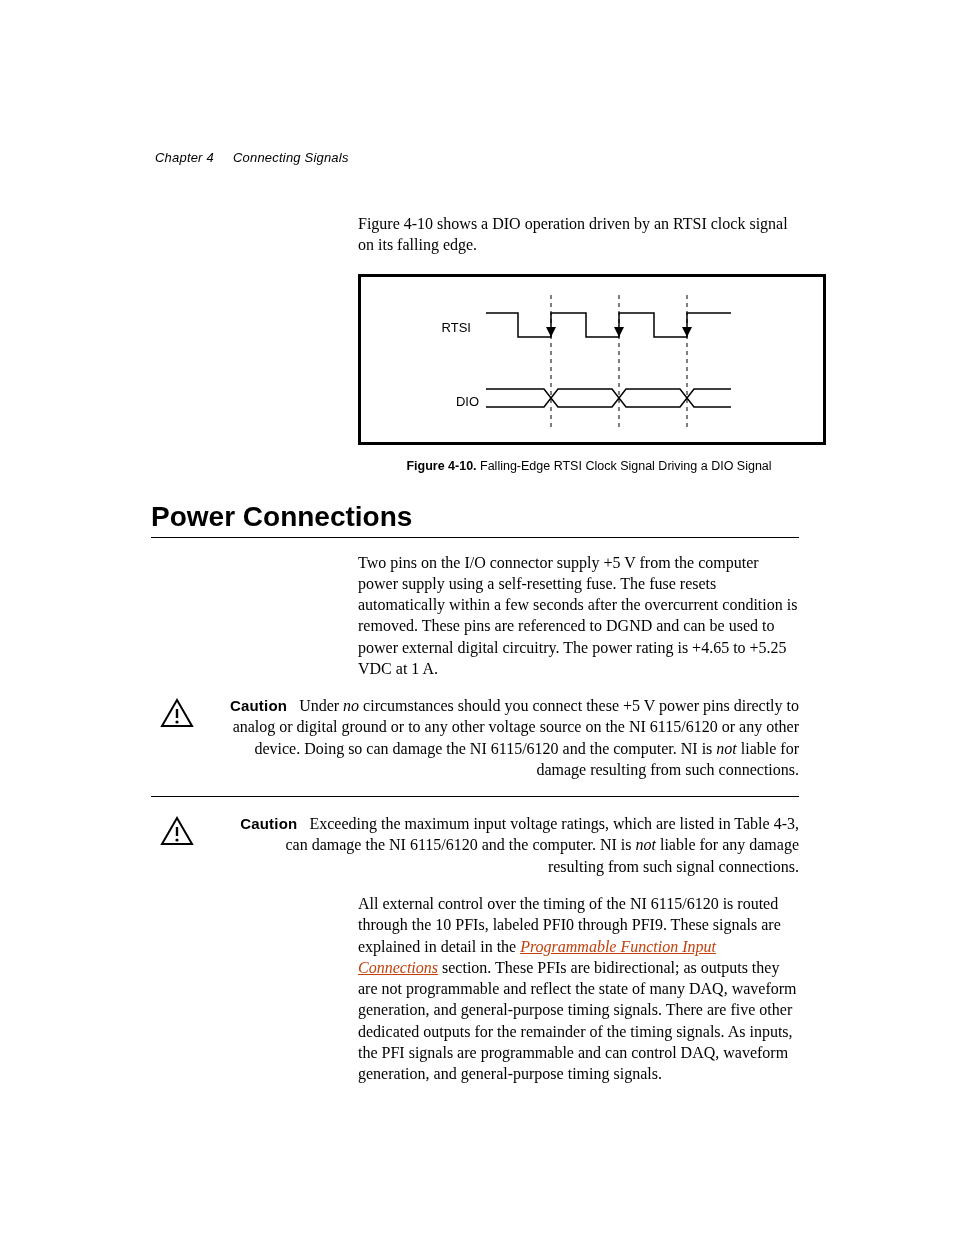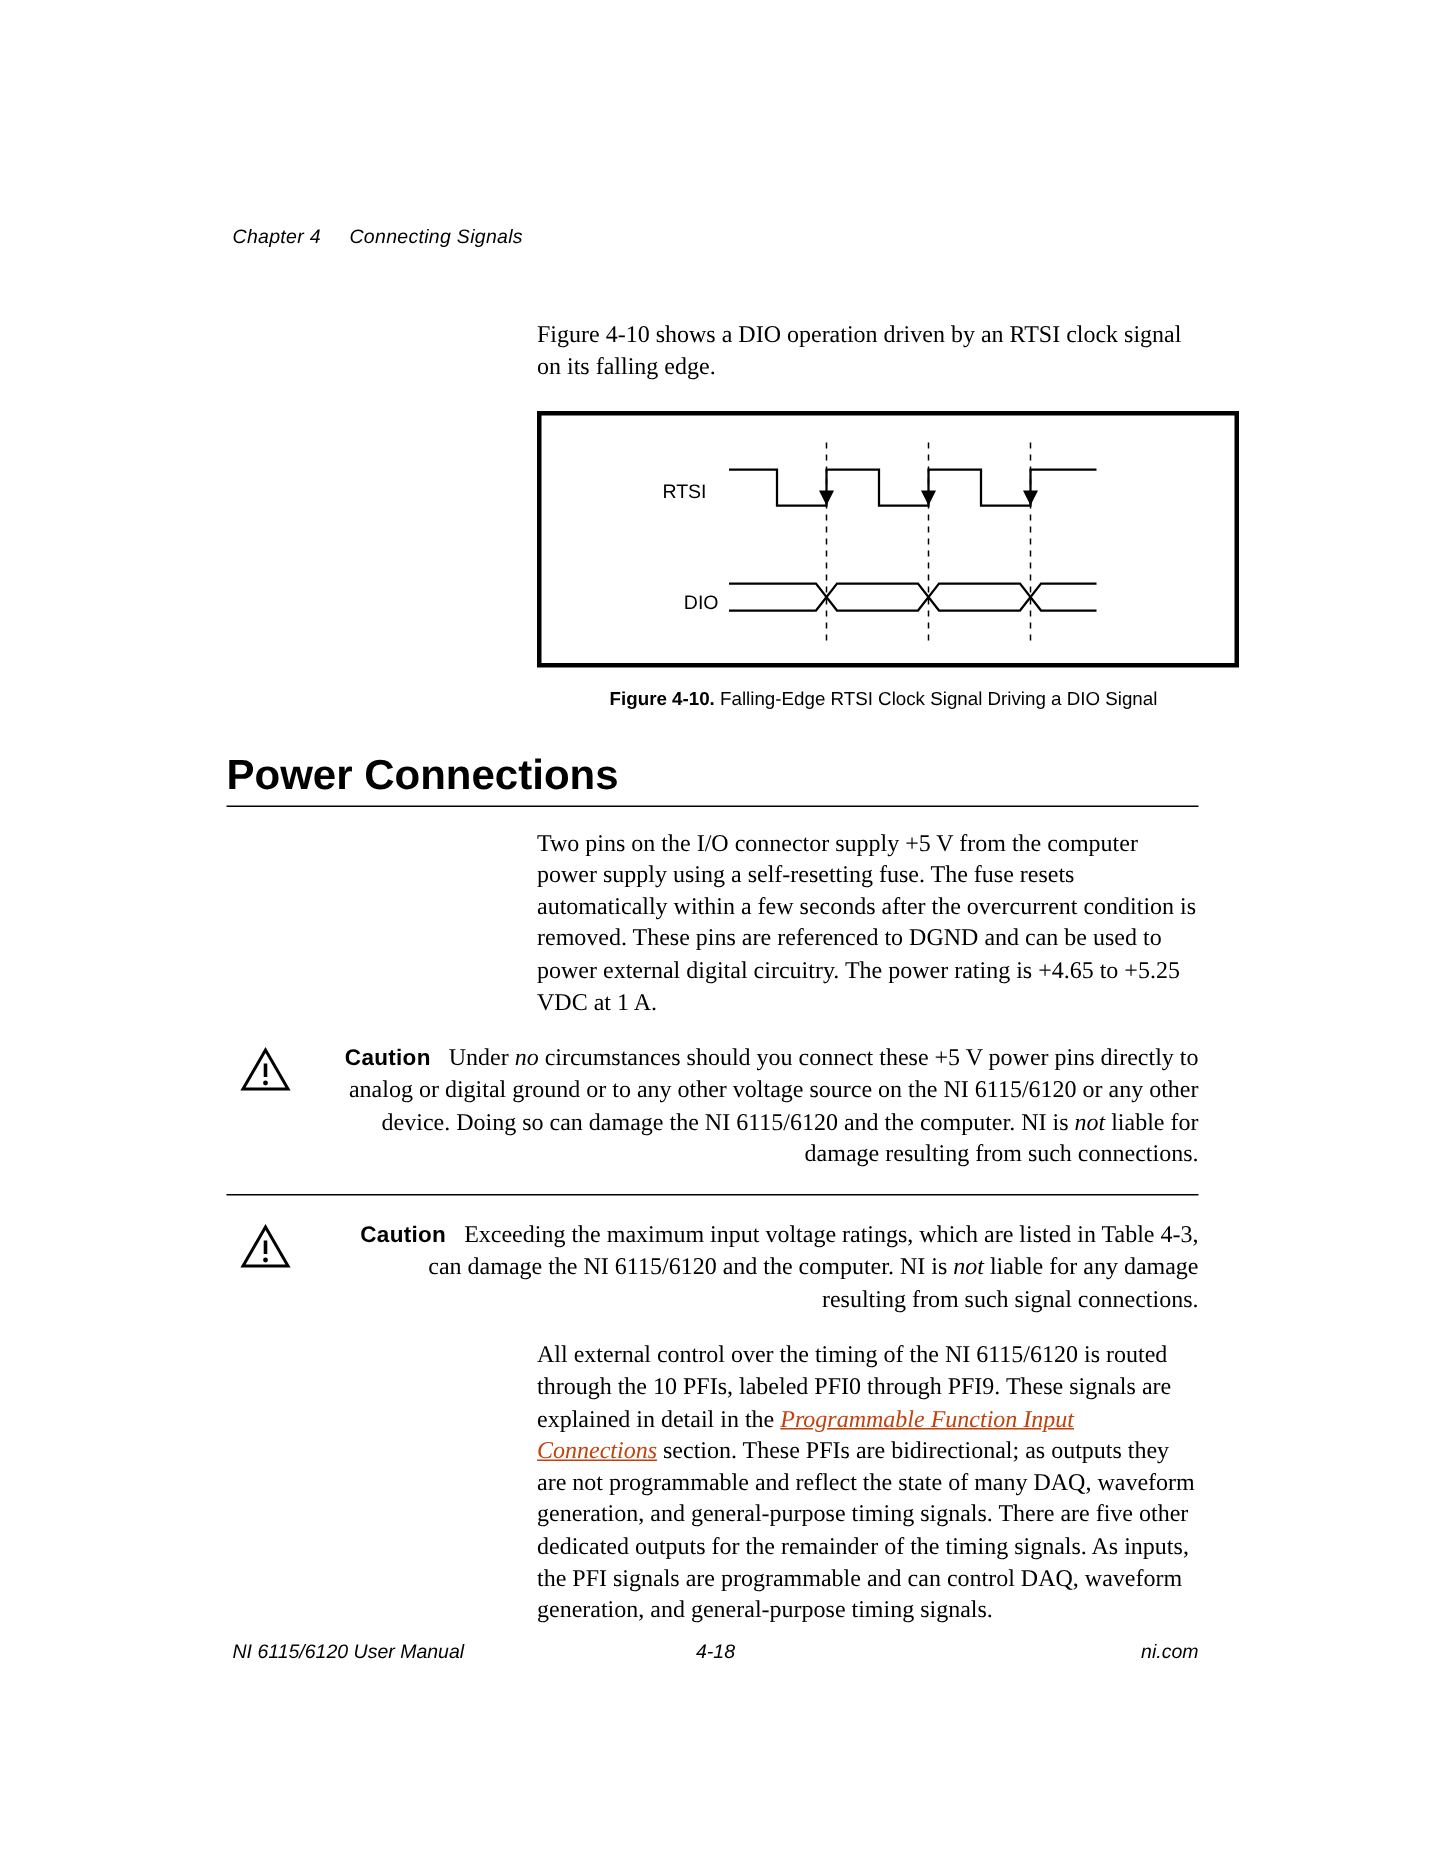--- a/index.html
+++ b/index.html
@@ -181,19 +181,14 @@
       <b class="kw">Caution</b>&nbsp;&nbsp;&nbsp;<span>Exceeding the maximum input voltage ratings, which are listed in Table 4-3, can damage the NI 6115/6120 and the computer. NI is </span><i>not</i><span> liable for any damage resulting from such signal connections.</span>
     </p>
   </div>
 
   <div class="content-col" style="margin-top:14px;">
     <p class="body-text">
       <span>All external control over the timing of the NI 6115/6120 is routed through the 10 PFIs, labeled PFI0 through PFI9. These signals are explained in detail in the </span><a class="link" href="#">Programmable Function Input Connections</a><span> section. These PFIs are bidirectional; as outputs they are not programmable and reflect the state of many DAQ, waveform generation, and general-purpose timing signals. There are five other dedicated outputs for the remainder of the timing signals. As inputs, the PFI signals are programmable and can control DAQ, waveform generation, and general-purpose timing signals.</span>
     </p>
   </div>
 
-  <div class="footer">
-    <span>NI 6115/6120 User Manual</span>
-    <span class="center">4-18</span>
-    <span>ni.com</span>
-  </div>
 
 </div>
 
 </body></html>

